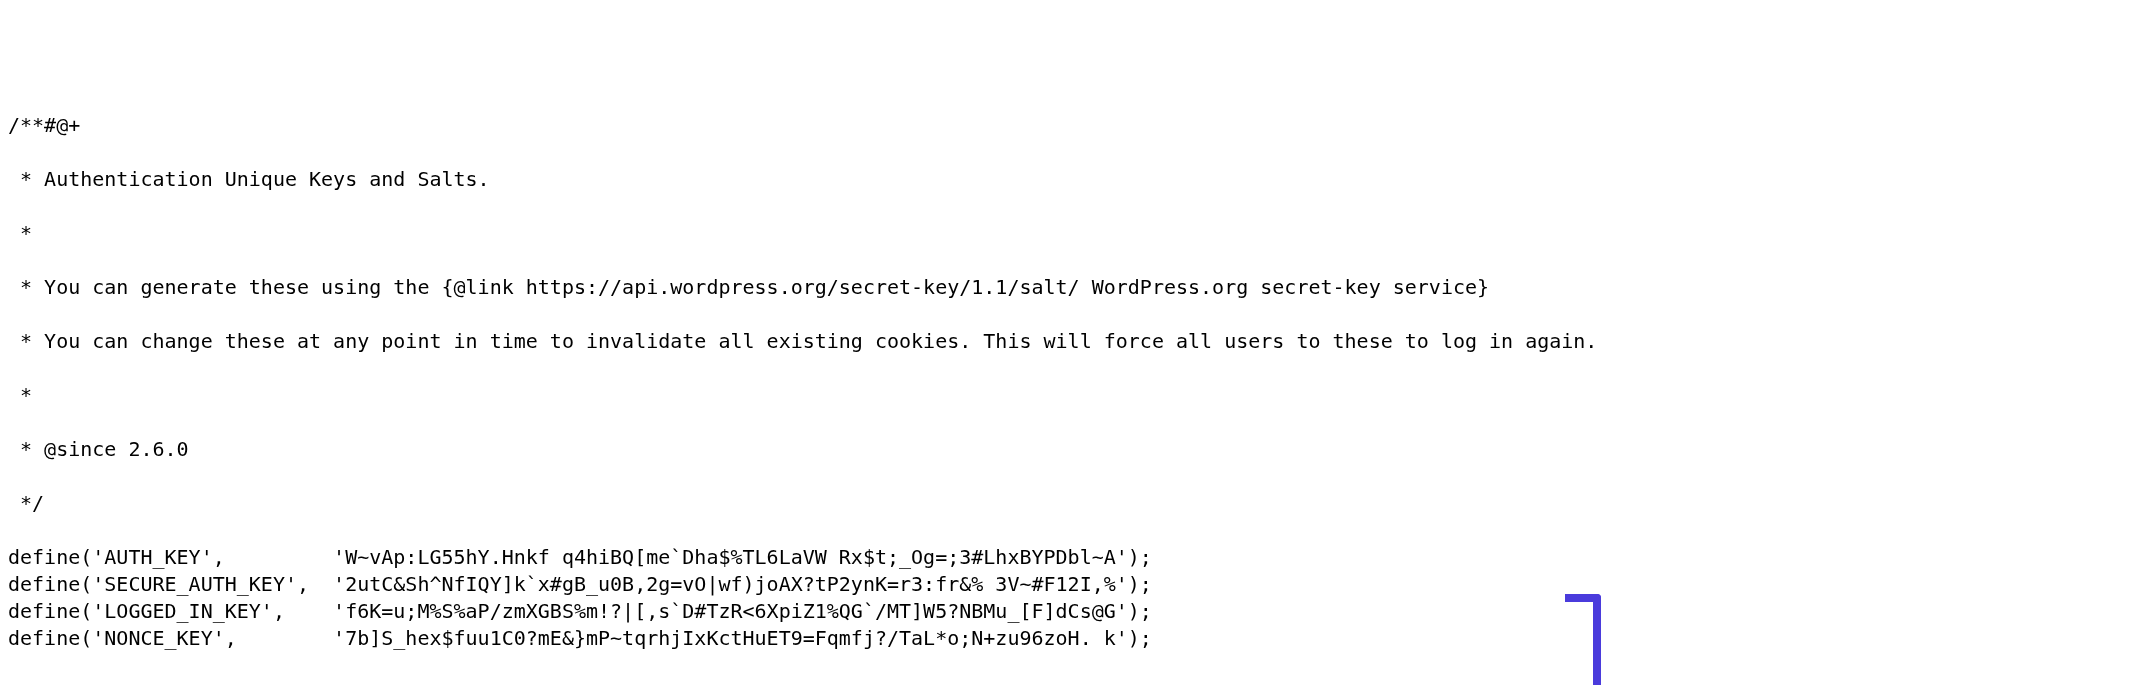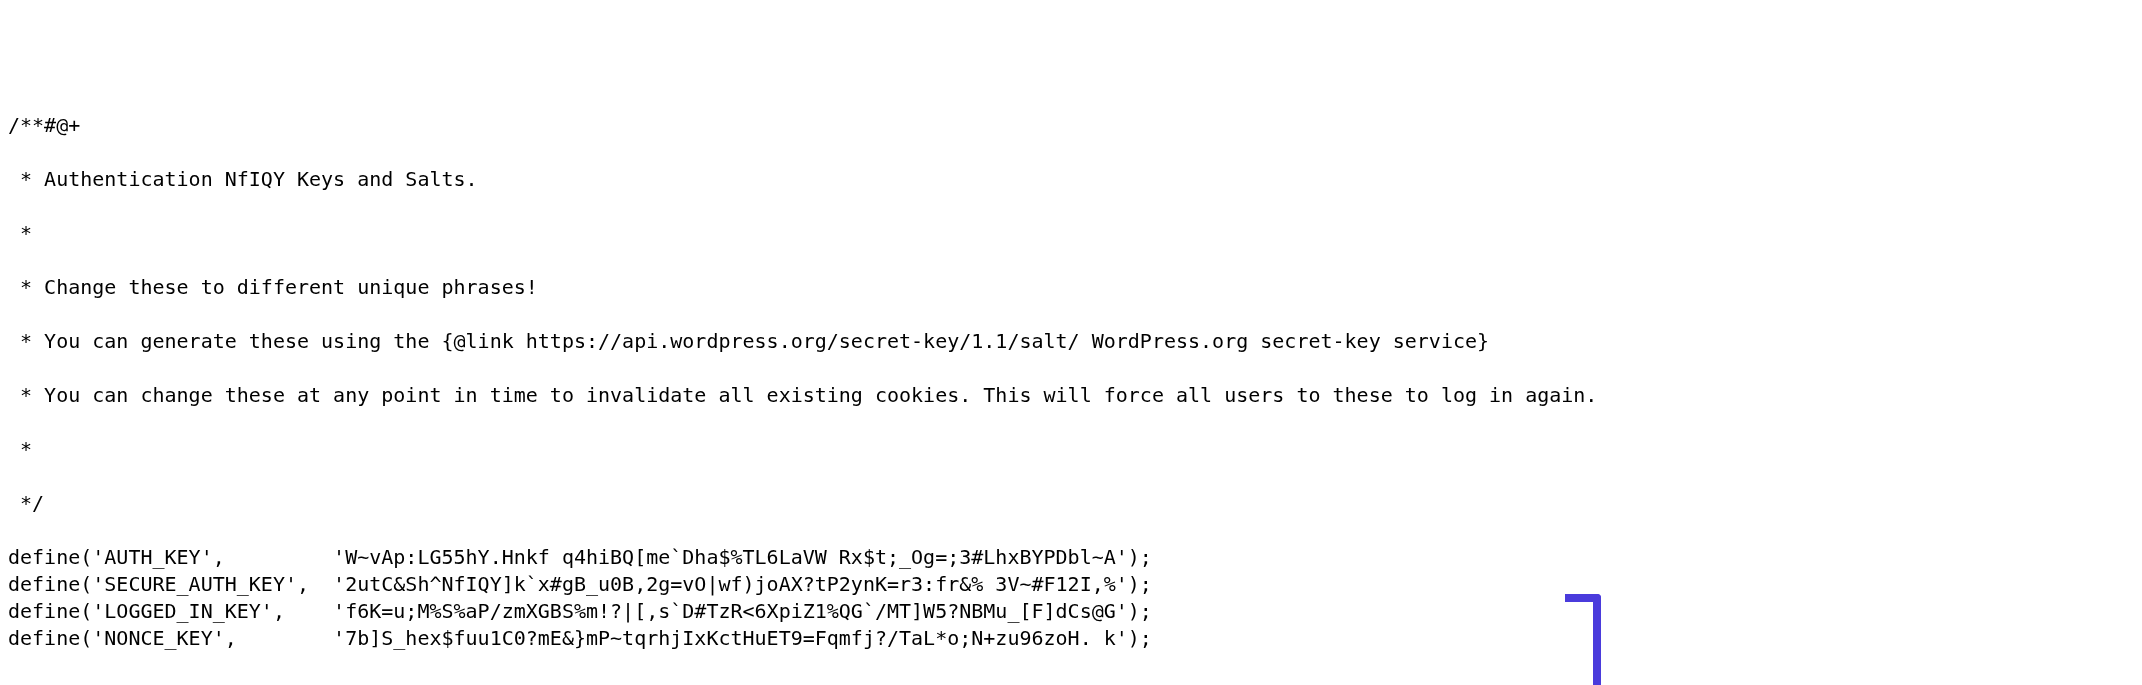--- a/index.html
+++ b/index.html
@@ -28,26 +28,26 @@
       position: relative;
       display: inline-block;
     }
   </style>
 </head>
 <body>
 
 
 <div class="wrapper">
 <span class="code-line">/**#@+</span>
-<span class="code-line"> * Authentication NfIQY Keys and Salts.</span>
+<span class="code-line"> * Authentication Unique Keys and Salts.</span>
 <span class="code-line"> *</span>
-<span class="code-line"> * Change these to different unique phrases!</span>
 <span class="code-line"> * You can generate these using the {@link https://api.wordpress.org/secret-key/1.1/salt/ WordPress.org secret-key service}</span>
 <span class="code-line"> * You can change these at any point in time to invalidate all existing cookies. This will force all users to these to log in again.</span>
 <span class="code-line"> *</span>
+<span class="code-line"> * @since 2.6.0</span>
 <span class="code-line"> */</span>
 <span class="code-line" id="defBlock"><span class="code-line">define('AUTH_KEY',         'W~vAp:LG55hY.Hnkf q4hiBQ[me`Dha$%TL6LaVW Rx$t;_Og=;3#LhxBYPDbl~A');</span><span class="code-line">define('SECURE_AUTH_KEY',  '2utC&amp;Sh^NfIQY]k`x#gB_u0B,2g=vO|wf)joAX?tP2ynK=r3:fr&amp;% 3V~#F12I,%');</span><span class="code-line">define('LOGGED_IN_KEY',    'f6K=u;M%S%aP/zmXGBS%m!?|[,s`D#TzR&lt;6XpiZ1%QG`/MT]W5?NBMu_[F]dCs@G');</span><span class="code-line">define('NONCE_KEY',        '7b]S_hex$fuu1C0?mE&amp;}mP~tqrhjIxKctHuET9=Fqmfj?/TaL*o;N+zu96zoH. k');</span></span>
 
 
 <div class="highlight-box" id="hl" style="top: 509px; height: 224px; left: 1557.38px; width: 36px;"></div>
 </div>
 
 
 
 

